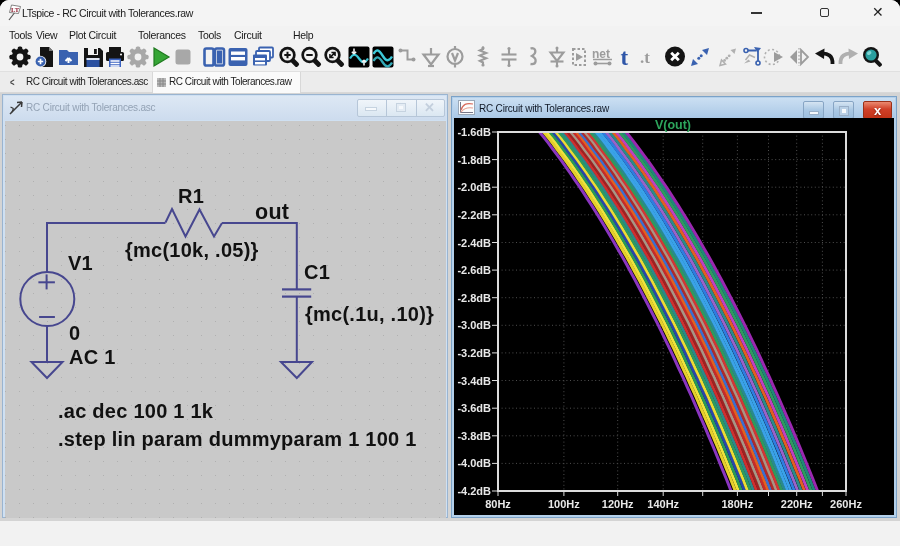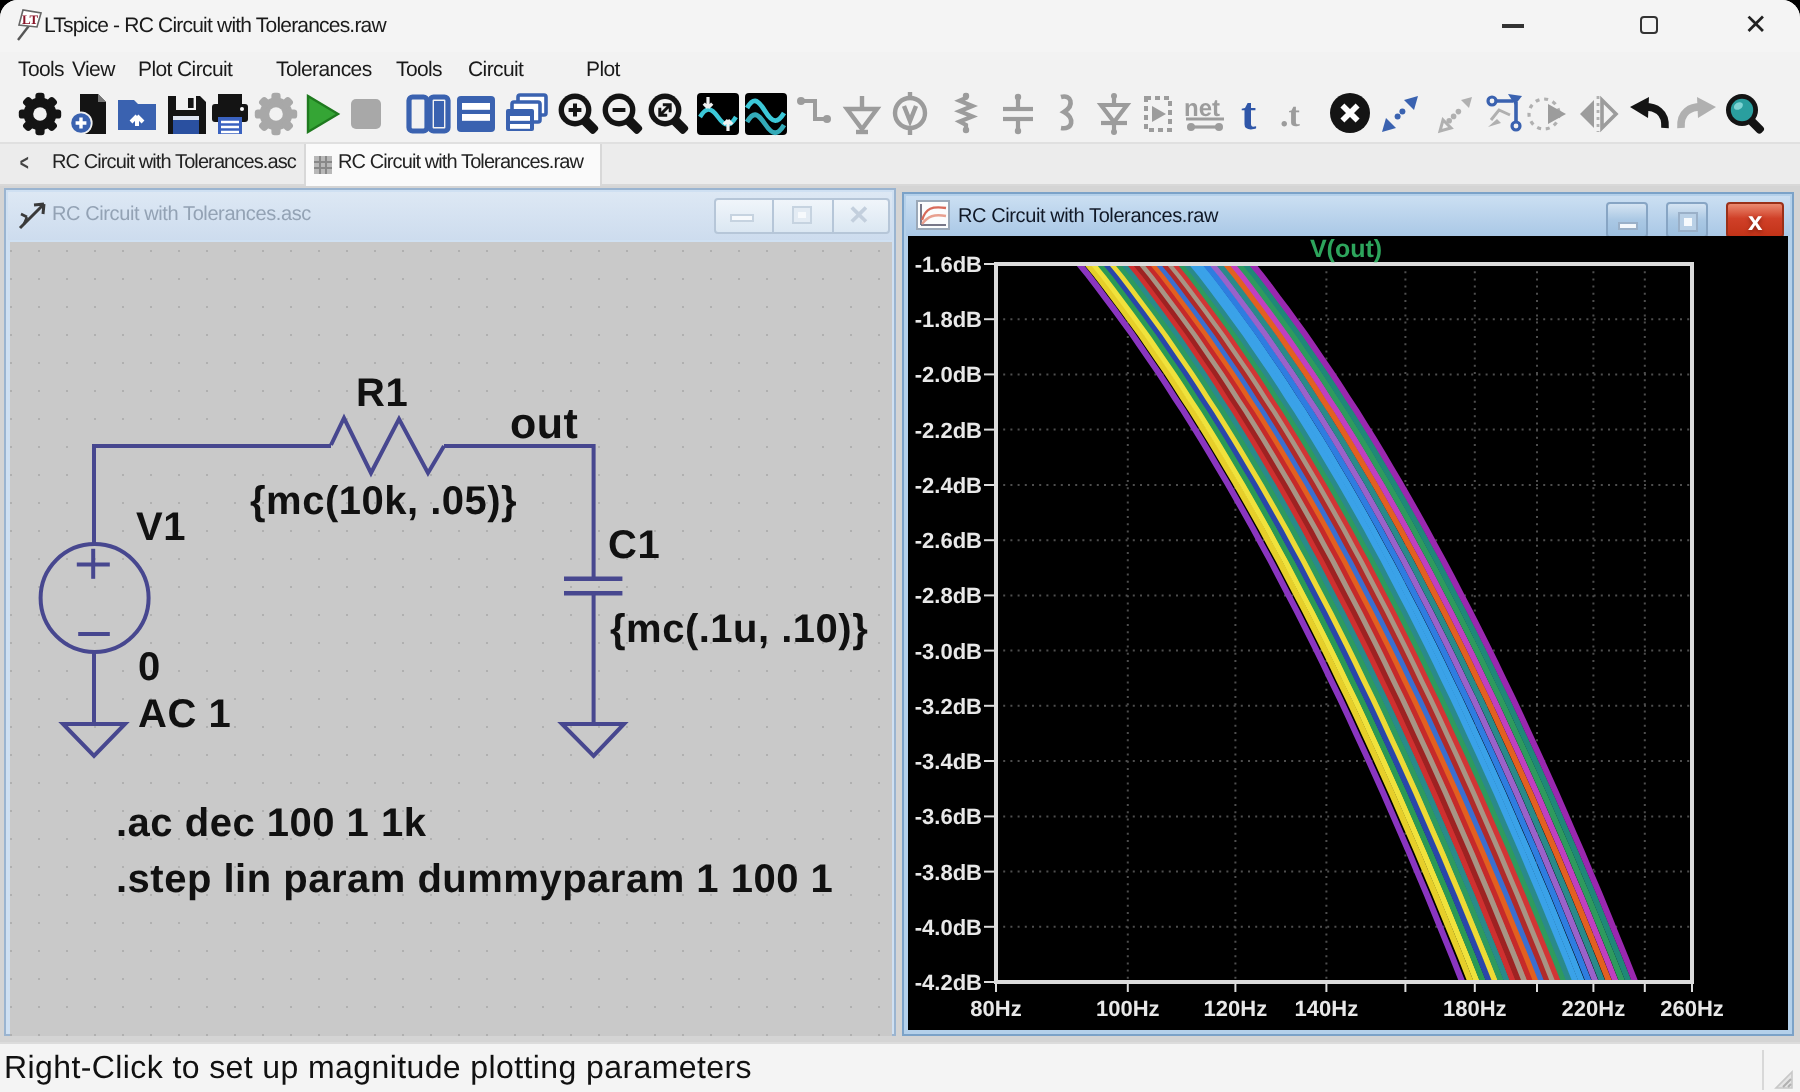--- a/index.html
+++ b/index.html
@@ -45,21 +45,21 @@
   <span style="position:absolute;left:820px;top:8px;width:9px;height:9px;border:1.3px solid #333;border-radius:2px"></span>
   <span style="position:absolute;left:872px;top:4px;font-size:14px;color:#222">✕</span>
  </div>
  <div id="menu">
   <span style="left:9px">Tools</span>
       <span style="left:36px">View</span>
   <span style="left:69px">Plot Circuit</span>
       <span style="left:138px">Tolerances</span>
   <span style="left:198px">Tools</span>
       <span style="left:234px">Circuit</span>
-  <span style="left:293px">Plot</span>
+  <span style="left:293px">Help</span>
  </div>
  <div id="tools">
       <span style="position:absolute;left:8px;top:2px;width:24px;height:24px"><svg width="24" height="24" viewBox="0 0 24 24">
           <circle cx="12" cy="12" r="8.2" fill="#141414"></circle>
           <g transform="rotate(0 12 12)">
             <rect x="9.7" y="1.4" width="4.6" height="5.2" rx="1.6" fill="#141414"></rect>
           </g>
           <g transform="rotate(45 12 12)">
             <rect x="9.7" y="1.4" width="4.6" height="5.2" rx="1.6" fill="#141414"></rect>
           </g>
@@ -508,20 +508,12 @@
 <text x="163.7" y="390" class="xlab">120Hz</text>
 <text x="209.2" y="390" class="xlab">140Hz</text>
 <text x="283.4" y="390" class="xlab">180Hz</text>
 <text x="342.7" y="390" class="xlab">220Hz</text>
 <text x="392.0" y="390" class="xlab">260Hz</text>
 <text x="219" y="10.5" style="fill:#2da55c;font:bold 12.5px &quot;Liberation Sans&quot;,sans-serif;text-anchor:middle">V(out)</text>
 </svg>
         </div>
   </div>
  </div>
- <div id="status">
-      <span>Right-Click to set up magnitude plotting parameters</span>
-  <i style="position:absolute;left:881px;top:3px;width:1px;height:20px;background:#d8d8d8"></i>
-  <svg style="position:absolute;left:887px;top:13px" width="10" height="10" viewBox="0 0 10 10">
-        <path d="M9 1v8H1z" fill="#e4e4e4" stroke="#c8c8c8" stroke-width="0.8"></path>
-        <path d="M8.5 4.5L4.5 8.5M8.5 7L7 8.5" stroke="#b0b0b0" stroke-width="1"></path>
-      </svg>
- </div>
 </div>
 </body></html>

